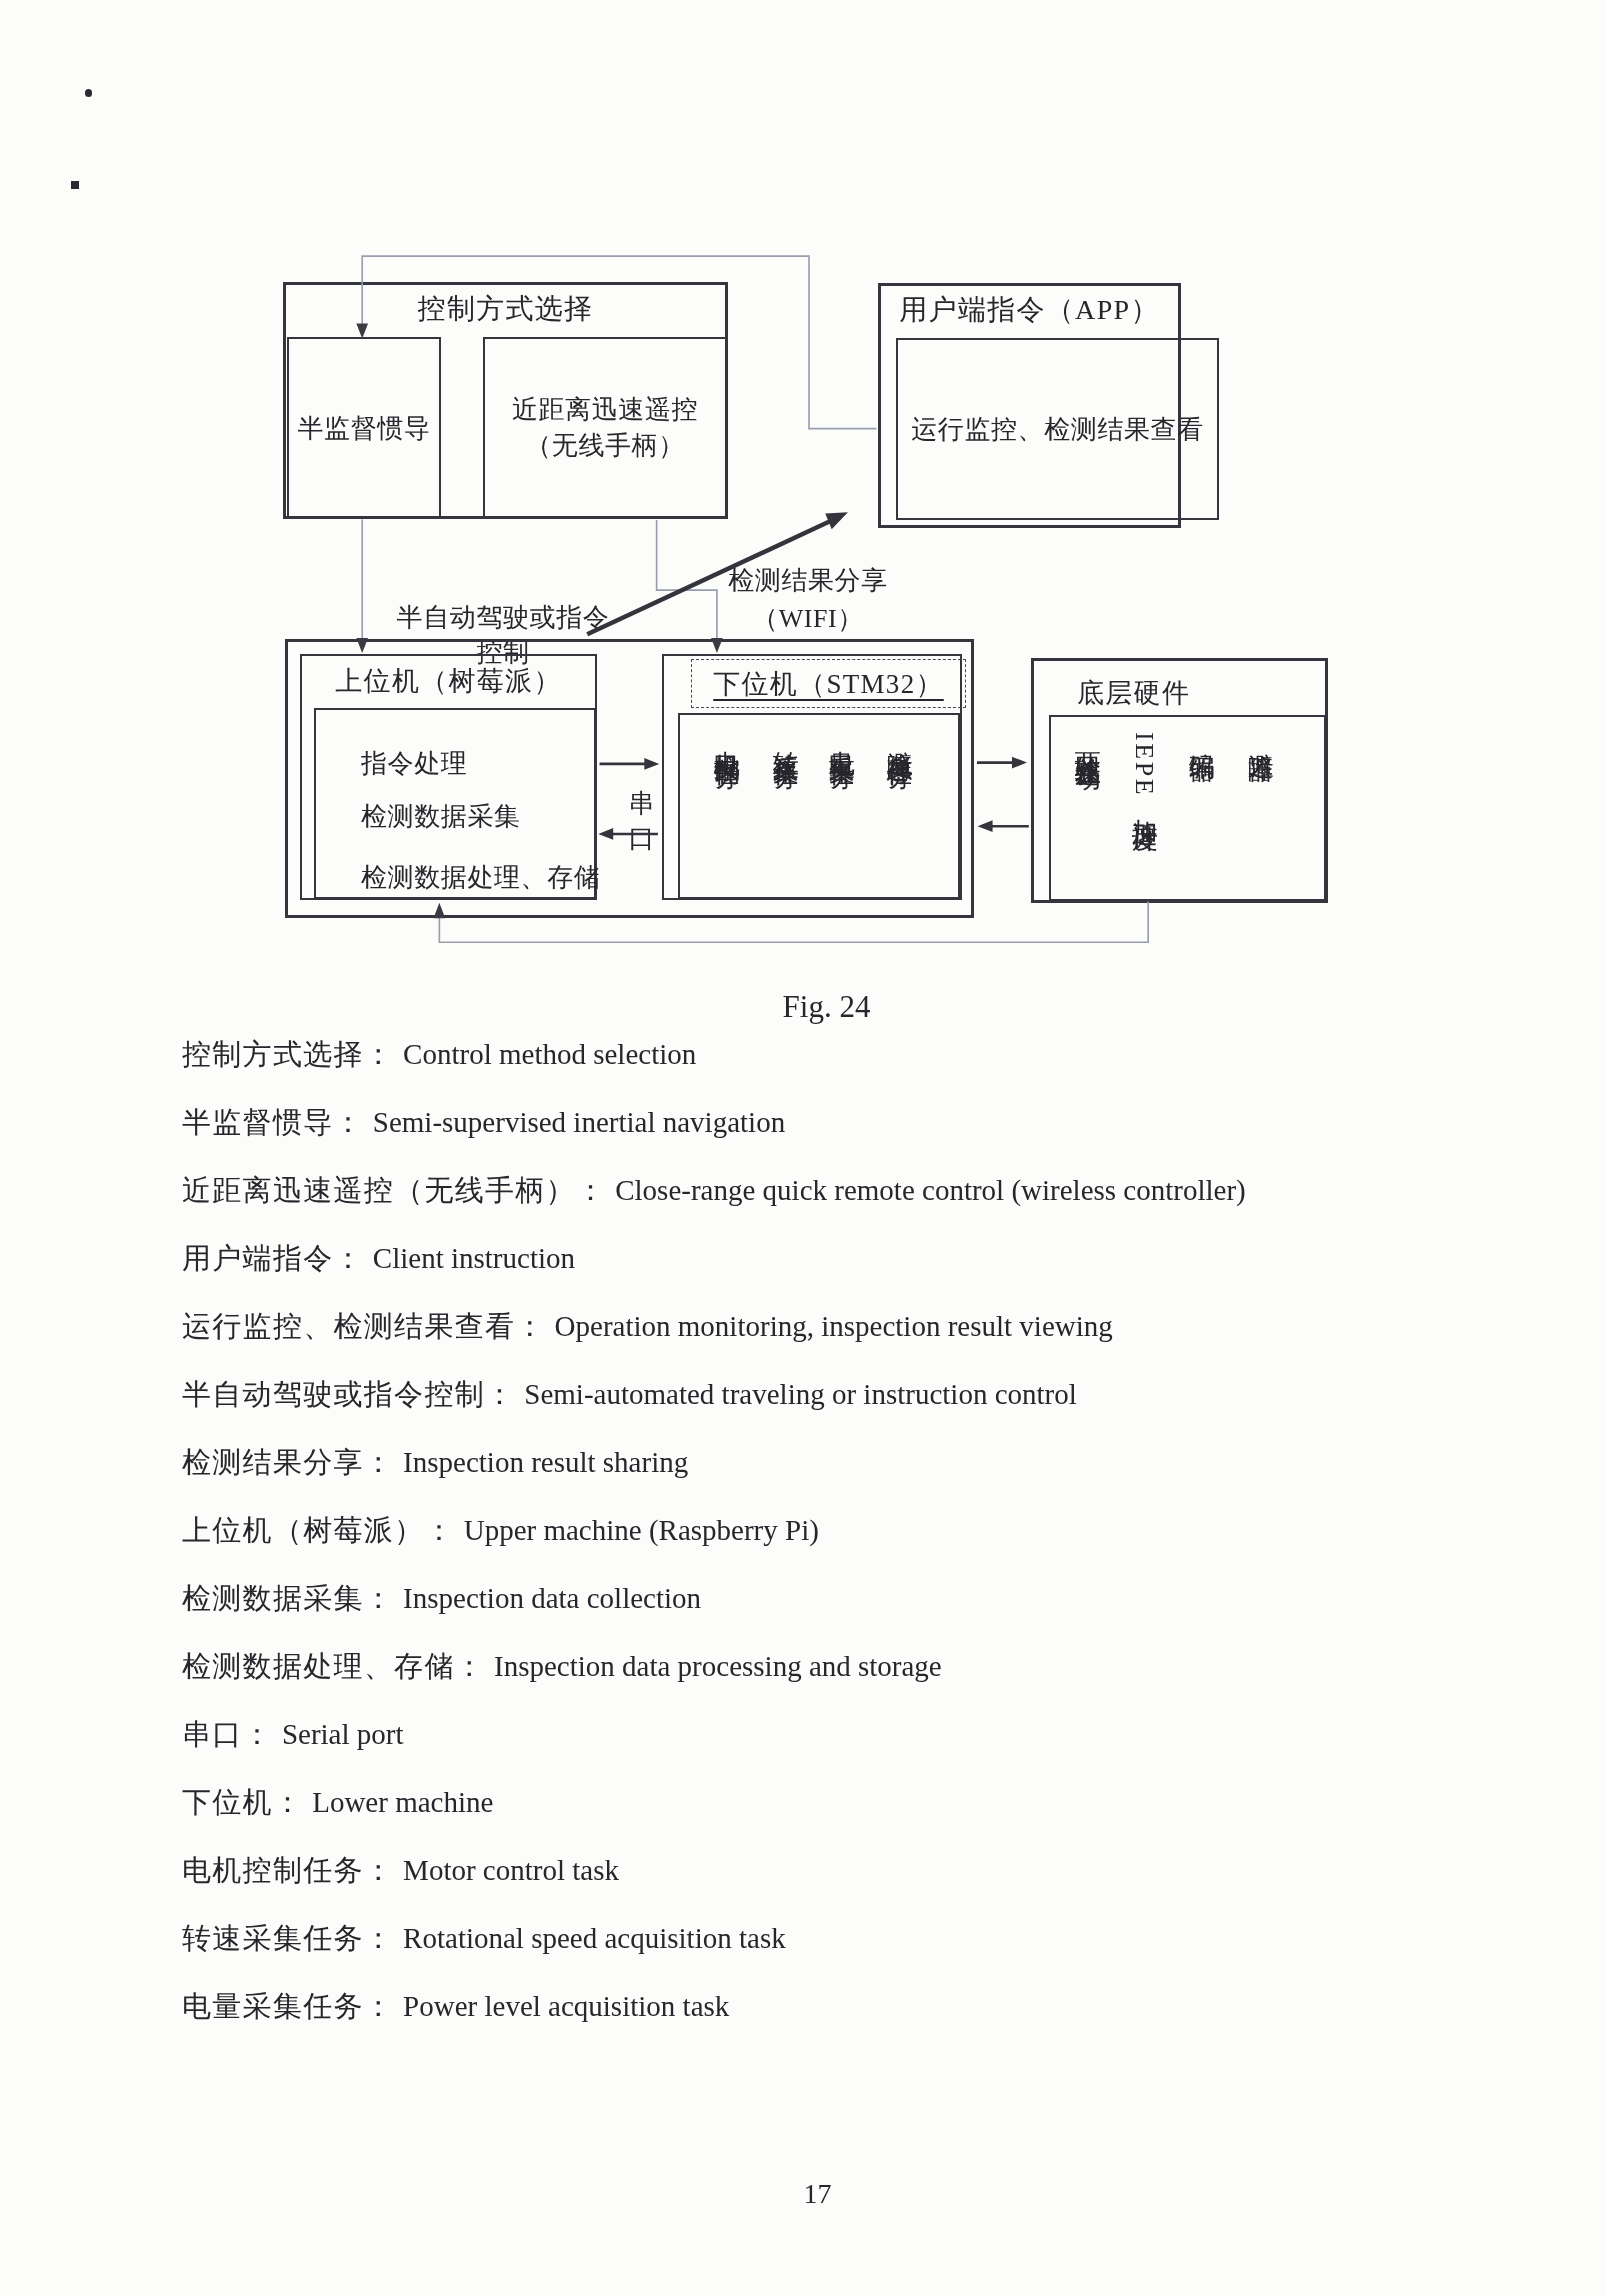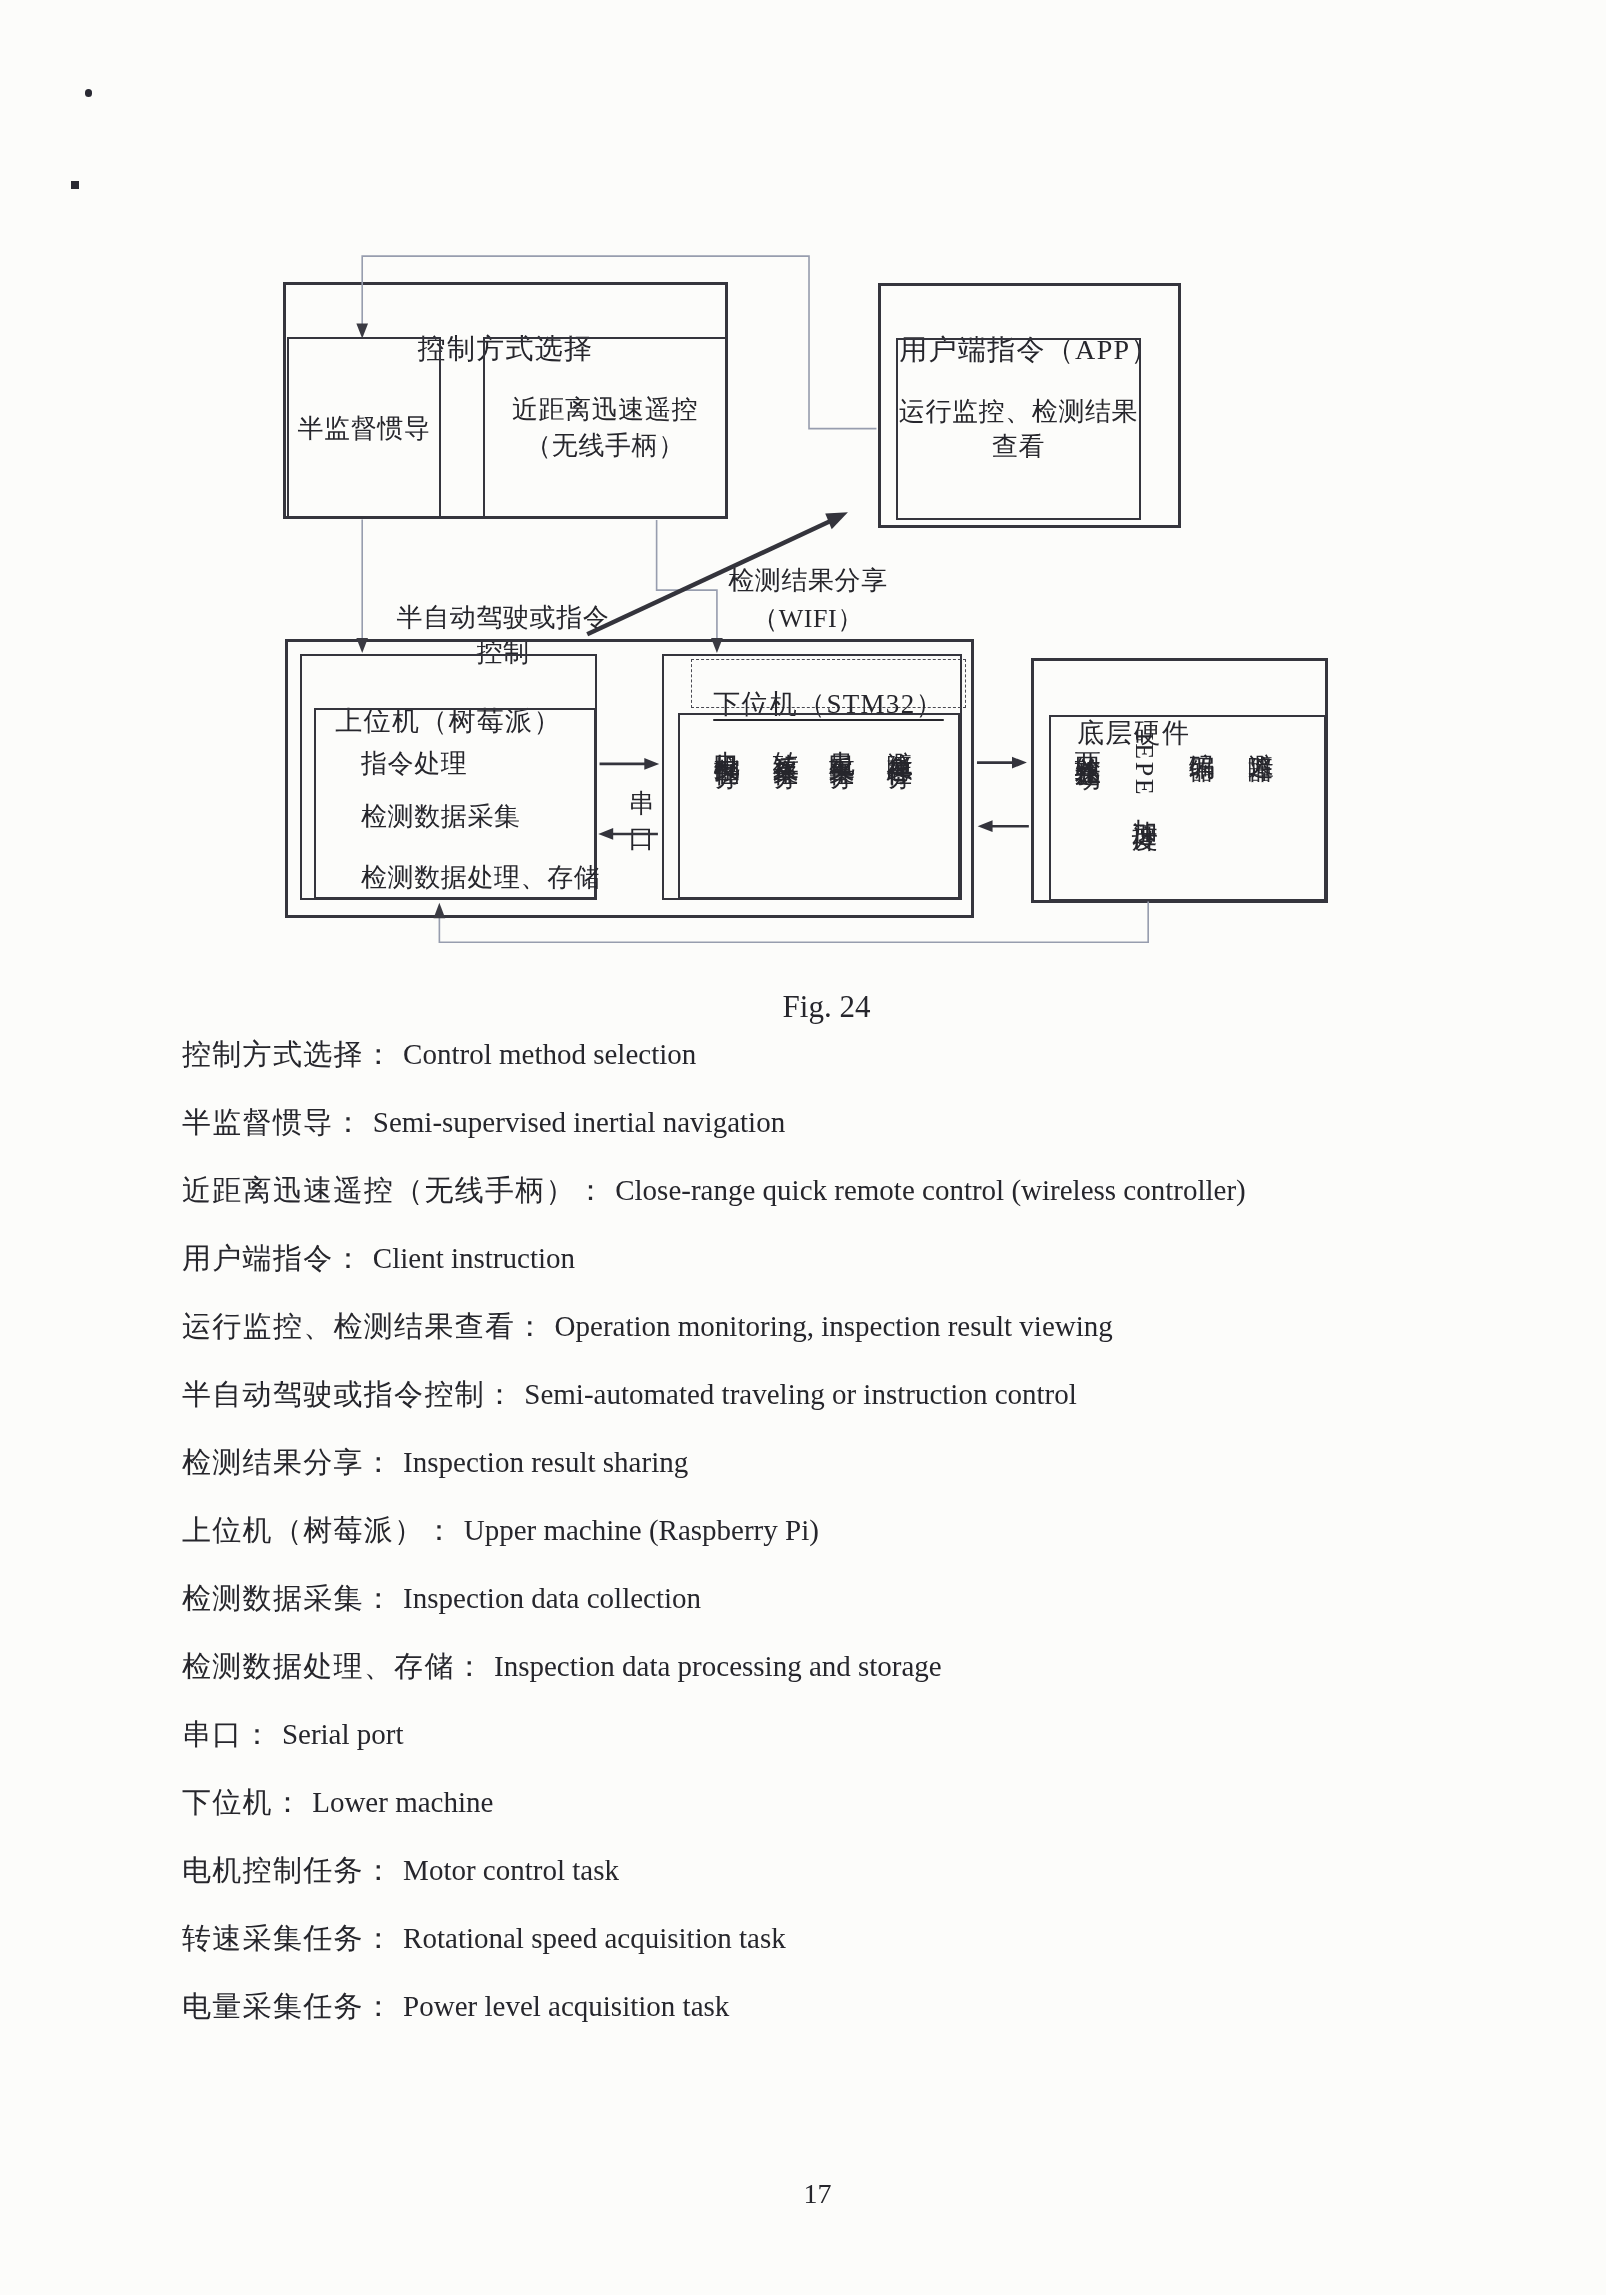--- a/index.html
+++ b/index.html
@@ -7,21 +7,21 @@
     position:relative; width:1607px; height:2295px;
     background:#fcfcfa; overflow:hidden;
     font-family:"Liberation Serif","DejaVu Serif",serif;
     color:#26262c;
   }
   .abs { position:absolute; box-sizing:border-box; }
   .box  { position:absolute; box-sizing:border-box; border:3.2px solid #35353d; background:transparent; }
   .box.thin { border-width:2.6px; }
   .box.dashdot { border:1.9px dashed #4a4a52; }
   .ctr { display:flex; align-items:center; justify-content:center; text-align:center; }
-  .boxtitle { font-size:28px; letter-spacing:1.3px;margin-top:40px; }
+  .boxtitle { font-size:28px; letter-spacing:1.3px; }
   .label { font-size:26px; letter-spacing:0.6px; }
   .vtext {
     position:absolute; writing-mode:vertical-rl; text-orientation:mixed;
     font-size:26px; letter-spacing:2.6px; line-height:1.05; white-space:nowrap;
   }
   .underlined { text-decoration:underline; text-underline-offset:5.8px; text-decoration-thickness:1.9px; }
   .gloss { position:absolute; left:182px; top:1020px; width:1297px; }
   .gloss-row { height:68px; line-height:68px; white-space:nowrap; }
   .gloss-row .zh { font-size:29px; letter-spacing:1.3px; }
   .gloss-row .en { font-size:29px; margin-left:9px; }
@@ -47,21 +47,21 @@
     </div>
     <div class="box thin ctr label" style="left:483px;top:337px;width:244px;height:182px;line-height:1.4;">
       <span>
         <span style="display:block">近距离迅速遥控</span>
         <span style="display:block">（无线手柄）</span>
       </span>
     </div>
 
     <div class="box" style="left:878px;top:283px;width:303px;height:245px;"></div>
     <div class="abs boxtitle" style="left:878px;top:291px;width:303px;text-align:center;">用户端指令（APP）</div>
-    <div class="box thin ctr label" style="left:896px;top:338px;width:245px;height:182px;">
+    <div class="box thin ctr label" style="left:896px;top:338px;width:323px;height:182px;">
       <span>运行监控、检测结果查看</span>
     </div>
 
     <div class="abs label" style="left:389px;top:588px;width:228px;text-align:center;margin-top:12px;">半自动驾驶或指令控制</div>
     <div class="abs label" style="left:701px;top:562px;width:214px;text-align:center;line-height:1.45;">
       <span style="display:block">检测结果分享</span>
       <span style="display:block">（WIFI）</span>
     </div>
 
     <div class="box" style="left:285px;top:639px;width:689px;height:279px;"></div>

